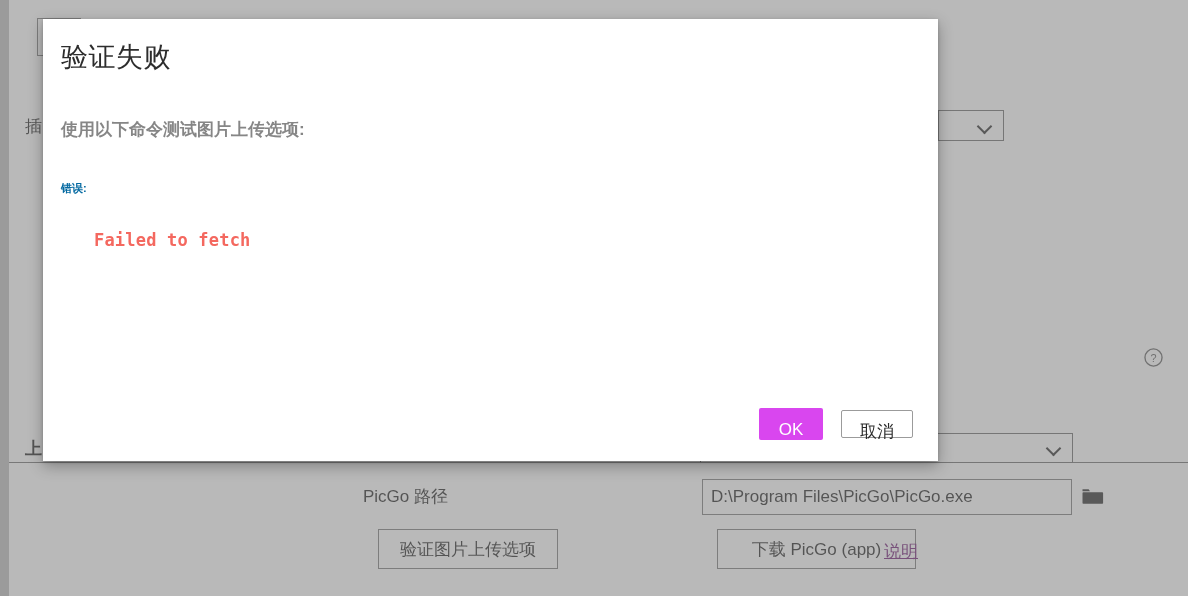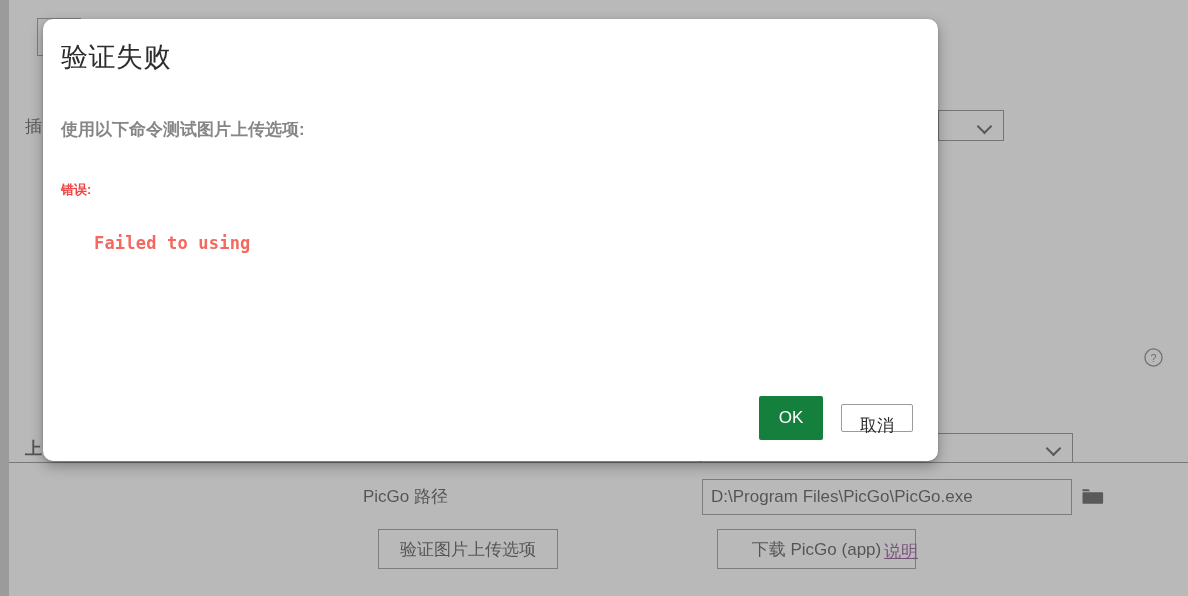--- a/index.html
+++ b/index.html
@@ -122,21 +122,21 @@
   }
 
   
   #dialog {
     position: absolute;
     left: 43px;
     top: 19px;
     width: 895px;
     height: 442px;
     background: #ffffff;
-    border-radius: 10px;
+    border-radius: 0;
     box-shadow: 0 5px 14px rgba(0,0,0,0.30), 0 1px 3px rgba(0,0,0,0.18);
     box-sizing: border-box;
   }
 
   .dlg-title {
     position: absolute;
     left: 18px;
     top: 22px;
     font-size: 27px;
     color: #2d2d2d;
@@ -162,22 +162,22 @@
   .dlg-code {
     font-family: "DejaVu Sans Mono", "Liberation Mono", monospace;
     font-size: 17px;
     color: #3c3c3c;
     margin: 44px 0 0 33px;
     letter-spacing: 0.2px;
     white-space: pre;
   }
 
   .dlg-errlabel {
-    font-size: 13px;
-    color: #ef4444;
+    font-size: 11px;
+    color: #0369a1;
     margin: 38px 0 0 0;
   }
 
   .dlg-errcode {
     font-family: "DejaVu Sans Mono", "Liberation Mono", monospace;
     font-size: 17px;
     color: #f4685f;
     margin: 34px 0 0 33px;
     letter-spacing: 0.2px;
     white-space: pre;
@@ -186,27 +186,27 @@
   .dlg-actions {
     position: absolute;
     right: 25px;
     bottom: 21px;
     display: flex;
     align-items: center;
     gap: 18px;
   }
 
   .btn-primary {
-    background: #15803d;
+    background: #d946ef;
     color: #ffffff;
     border: none;
     font-family: "Liberation Sans", sans-serif;
     font-size: 17px;
     width: 64px;
-    height: 44px;
+    height: 32px;
     border-radius: 2px;
     cursor: pointer;
     line-height: 44px;
     text-align: center;
     box-sizing: border-box;
   }
 
   .btn-secondary {
     background: #ffffff;
     color: #2b2b2b;
@@ -276,20 +276,20 @@
 
 <div id="modal-scrim"></div>
 
 <div id="dialog">
 
   <div class="dlg-title">验证失败</div>
 
   <div class="dlg-body">
     <p class="dlg-para">使用以下命令测试图片上传选项:</p>
     <div class="dlg-errlabel">错误:</div>
-    <div class="dlg-errcode">Failed to using</div>
+    <div class="dlg-errcode">Failed to fetch</div>
   </div>
 
   <div class="dlg-actions">
     <div class="btn-primary">OK</div>
     <div class="btn-secondary">取消</div>
   </div>
 </div>
 
 </body></html>

